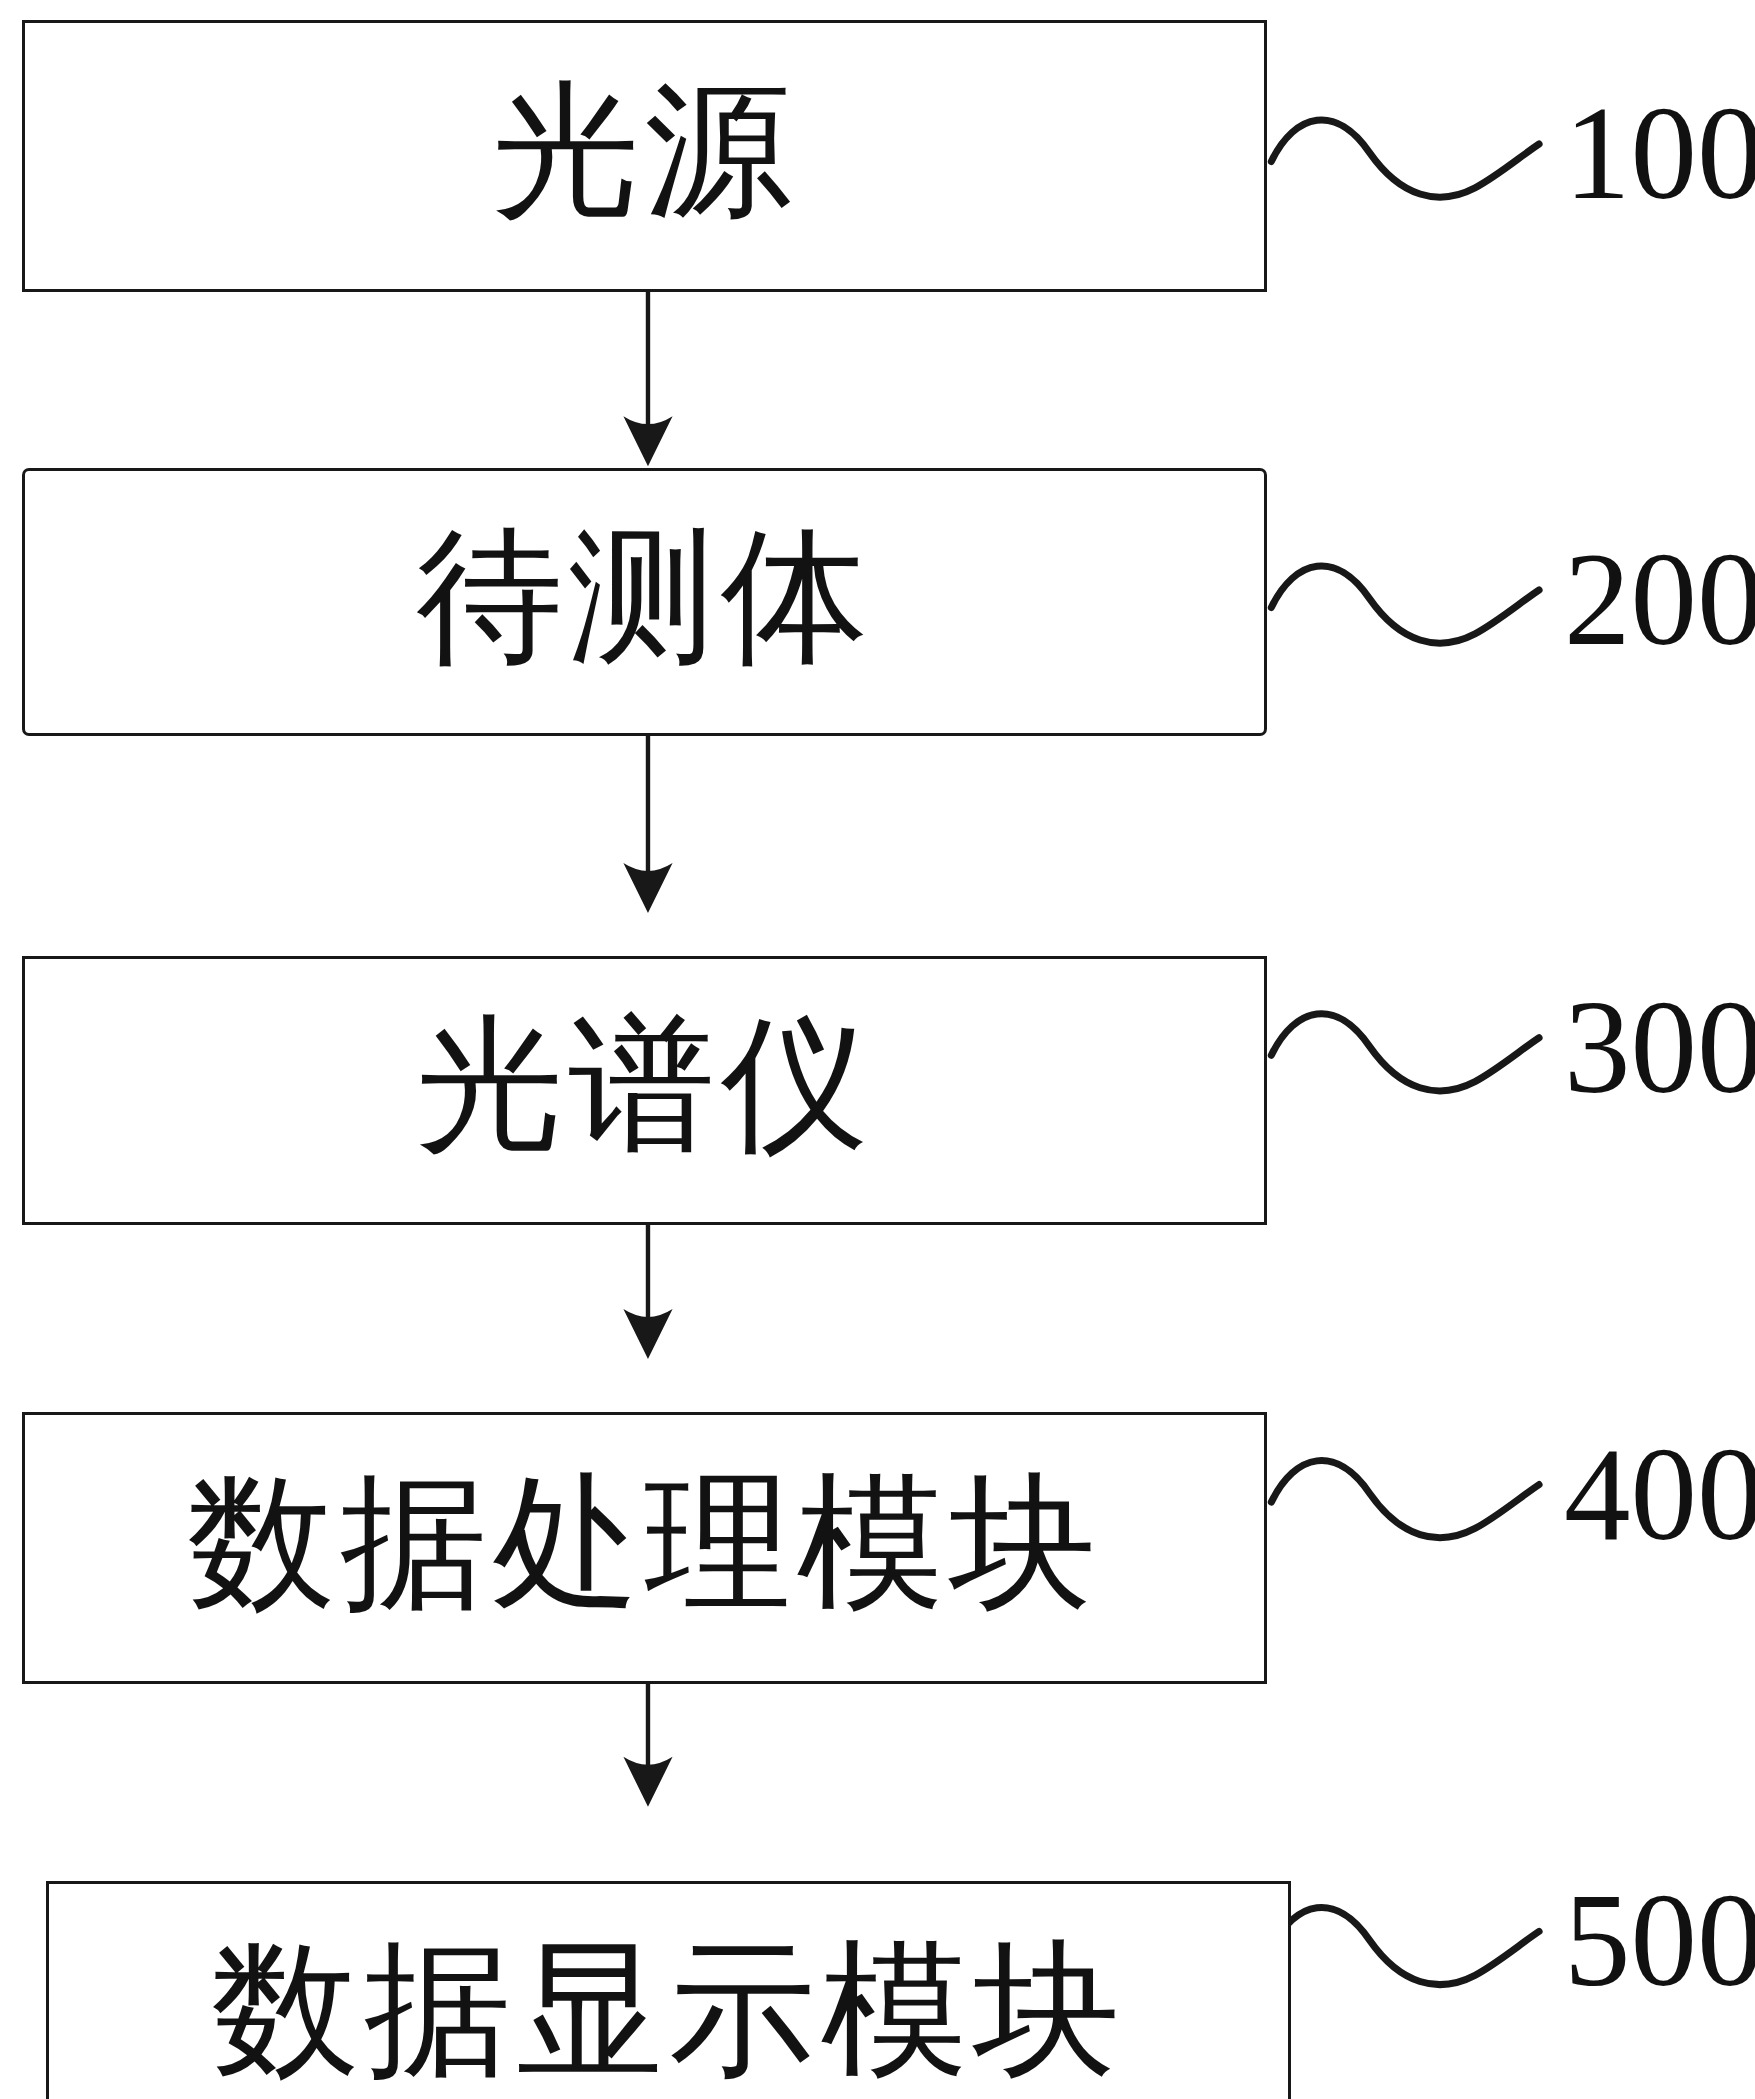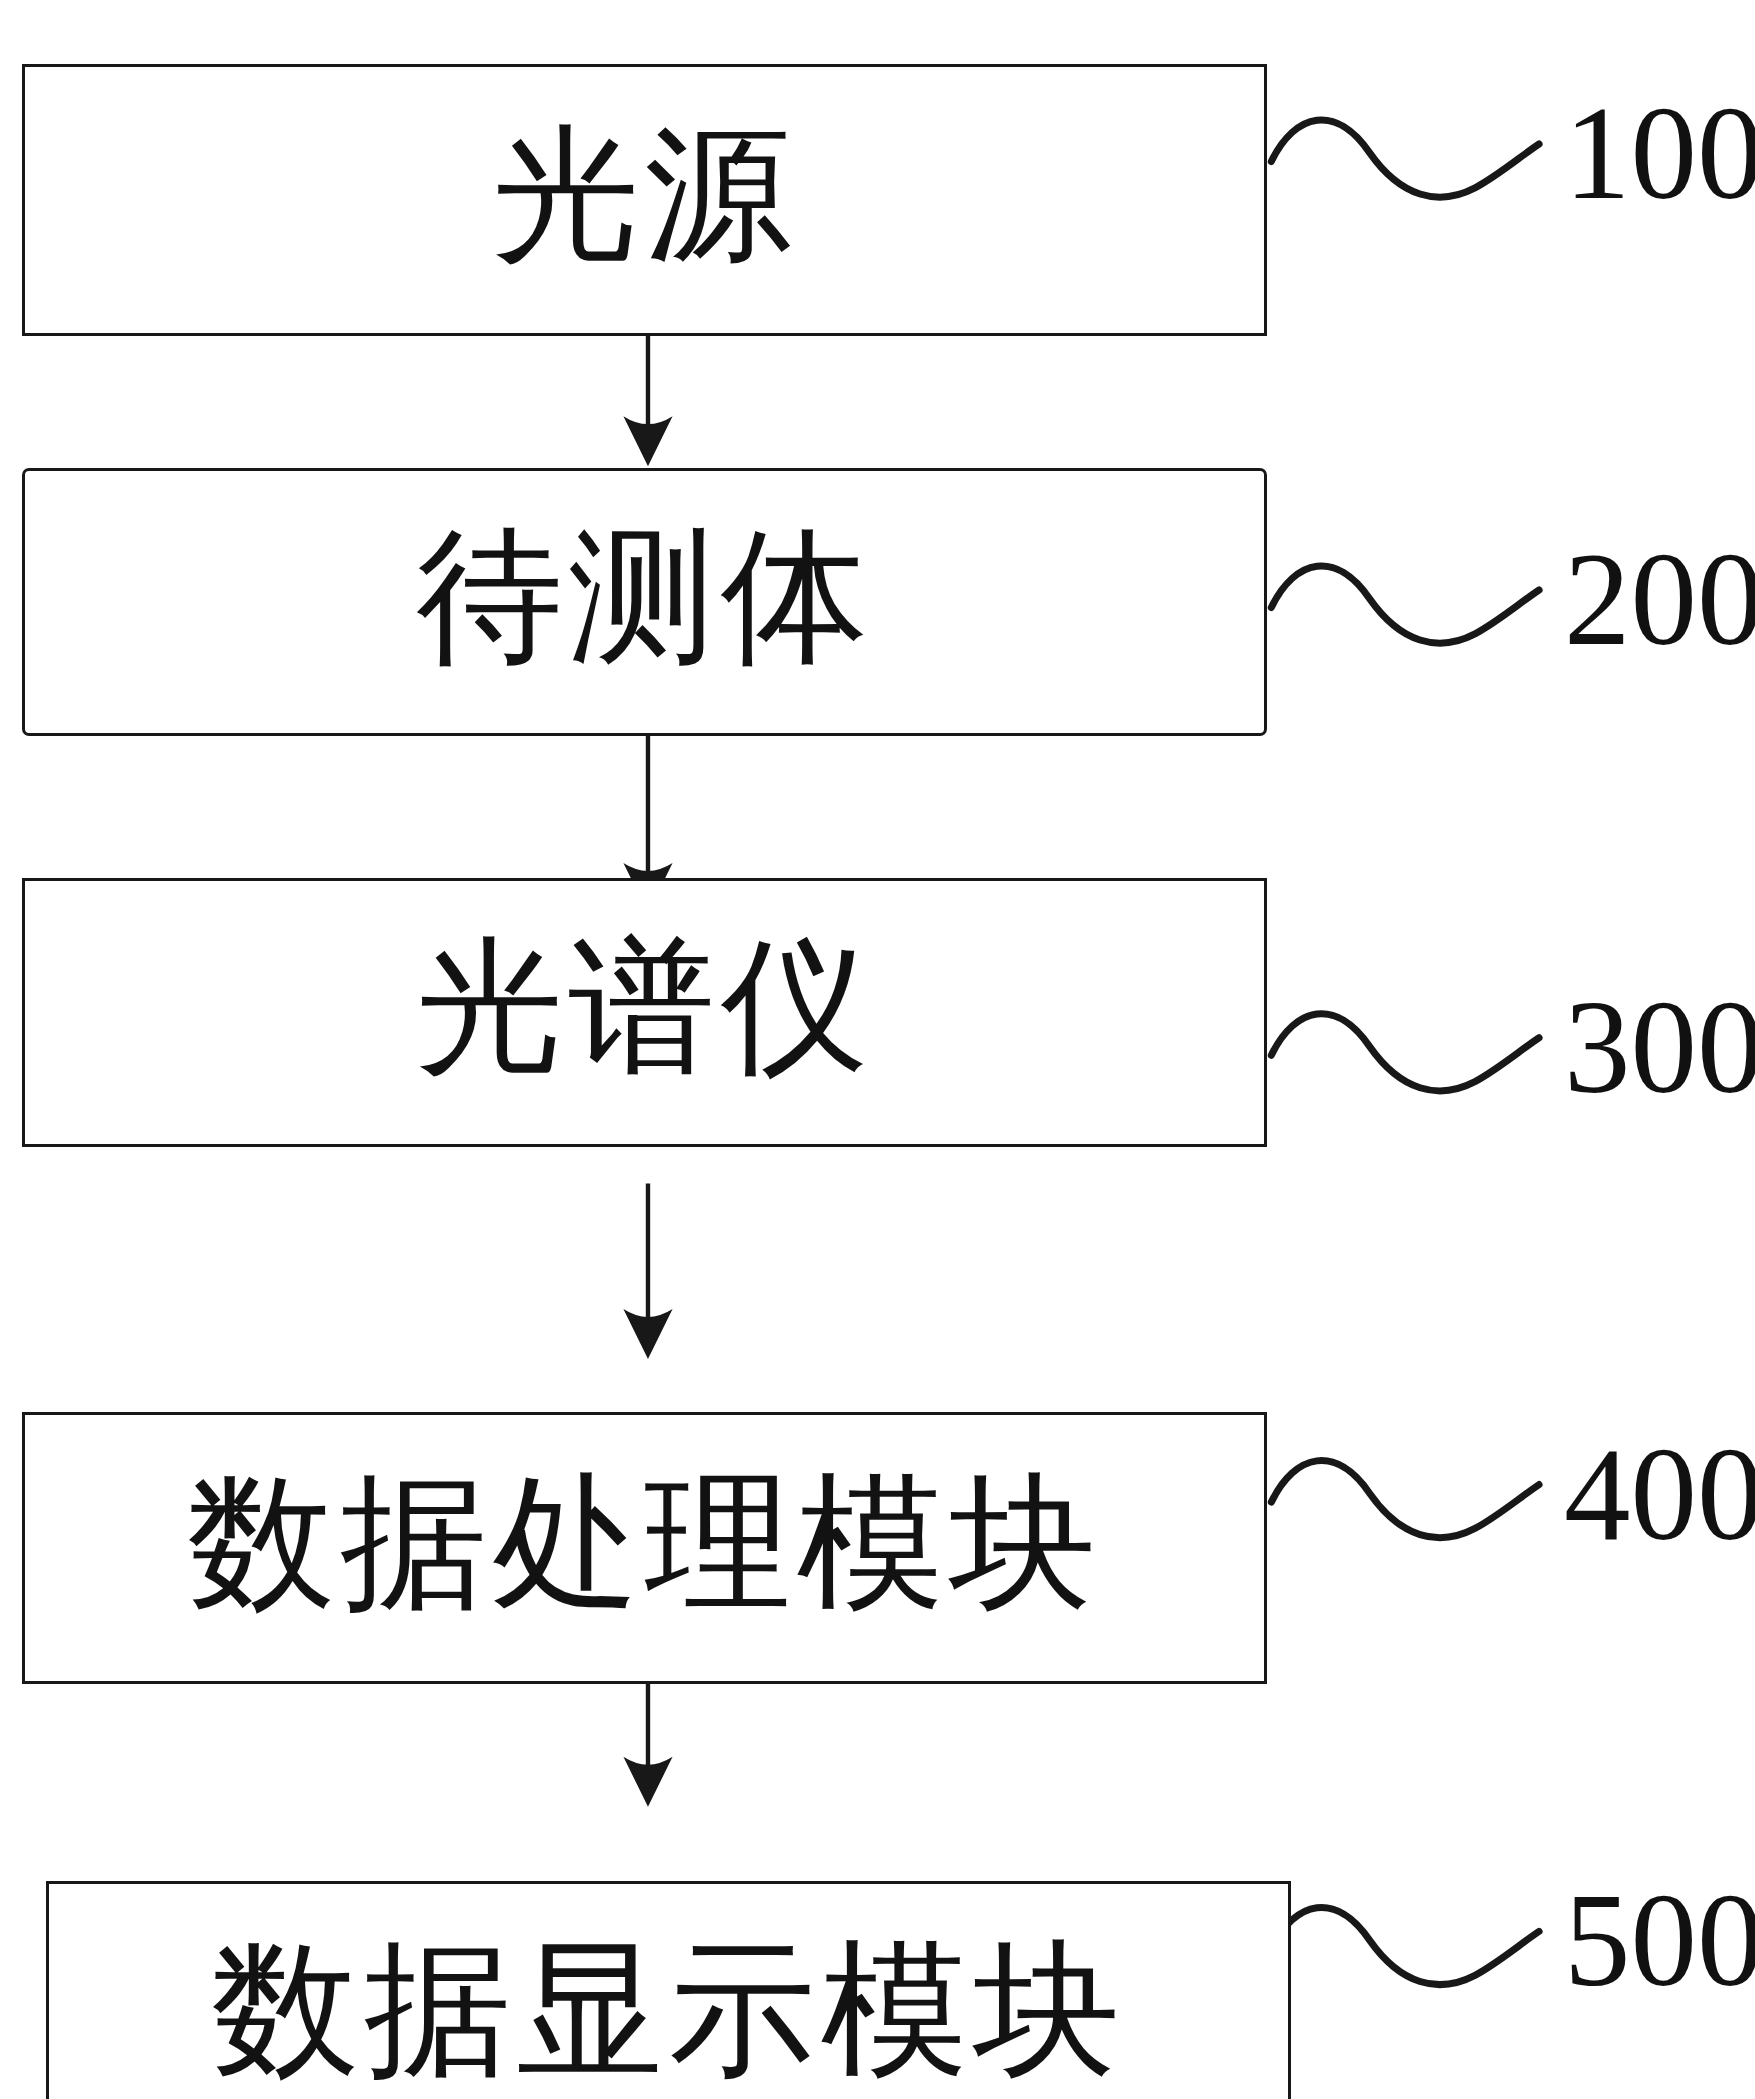--- a/index.html
+++ b/index.html
@@ -81,31 +81,31 @@
 
     <g stroke="#181818" stroke-width="8" fill="none" stroke-linecap="round">
       <path d="M 1448 184 C 1475 128, 1522 118, 1560 174 C 1595 224, 1638 236, 1680 214 C 1706 200, 1732 178, 1753 164"></path>
       <path d="M 1448 692 C 1475 636, 1522 626, 1560 682 C 1595 732, 1638 744, 1680 722 C 1706 708, 1732 686, 1753 672"></path>
       <path d="M 1448 1202 C 1475 1146, 1522 1136, 1560 1192 C 1595 1242, 1638 1254, 1680 1232 C 1706 1218, 1732 1196, 1753 1182"></path>
       <path d="M 1448 1711 C 1475 1655, 1522 1645, 1560 1701 C 1595 1751, 1638 1763, 1680 1741 C 1706 1727, 1732 1705, 1753 1691"></path>
       <path d="M 1448 2220 C 1475 2164, 1522 2154, 1560 2210 C 1595 2260, 1638 2272, 1680 2250 C 1706 2236, 1732 2214, 1753 2200"></path>
     </g>
   </svg>
 
-  <div class="block" style="top:20px; height:266px;margin-top:44px;">
+  <div class="block" style="top:20px; height:266px;">
     <span class="label">光源</span>
   </div>
   <div class="ref" style="top:156px;">100</div>
 
   <div class="block" style="top:468px; height:262px;border-radius:7px;">
     <span class="label">待测体</span>
   </div>
   <div class="ref" style="top:602px;">200</div>
 
-  <div class="block" style="top:878px; height:263px;">
+  <div class="block" style="top:956px; height:263px;">
     <span class="label">光谱仪</span>
   </div>
   <div class="ref" style="top:1050px;">300</div>
 
   <div class="block" style="top:1412px; height:266px;">
     <span class="label">数据处理模块</span>
   </div>
   <div class="ref" style="top:1497px;">400</div>
 
   <div class="block" style="top:1881px; height:262px;margin-left:24px;">

